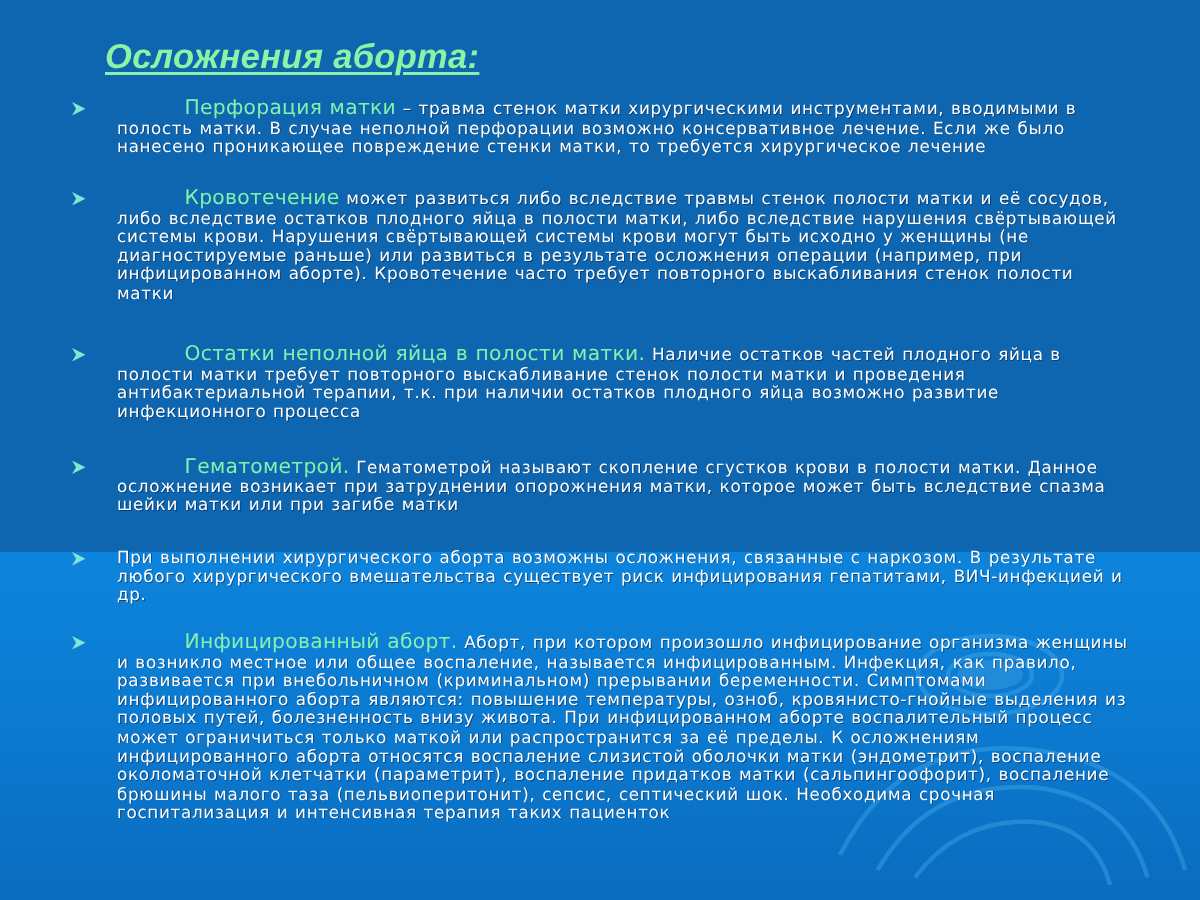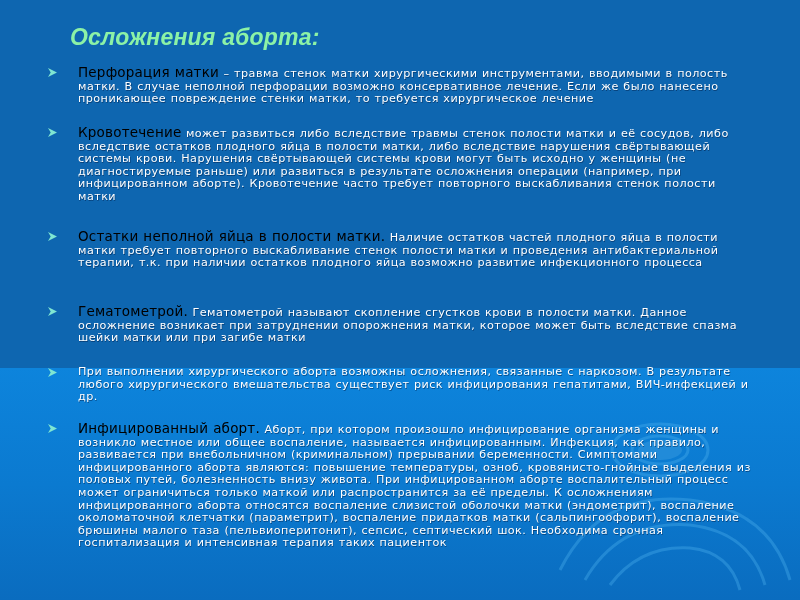--- a/index.html
+++ b/index.html
@@ -34,20 +34,21 @@
     }
     .slide-title {
       position: absolute;
       left: 70px; top: 24px;
       margin: 0;
       font-family: "Liberation Sans", sans-serif;
       font-style: italic;
       font-weight: bold;
       font-size: 23px;
       color: #8cf2a6;
+      text-decoration: underline;
       text-decoration-thickness: 2px;
       text-underline-offset: 3px;
       letter-spacing: 0.2px;
     }
     .bullets {
       position: absolute;
       left: 0; top: 0;
       margin: 0; padding: 0;
       list-style: none;
     }
@@ -66,24 +67,25 @@
       left: 30px;
       width: 680px;
       font-size: 11.2px;
       line-height: 12.6px;
       color: #ffffff;
       letter-spacing: 0.45px;
       word-spacing: 0.5px;
       text-shadow: 0.6px 0.6px 0 rgba(0,30,70,0.55);
     }
     .term {
-      color: #000000;
+      color: #86efac;
       font-size: 13.5px;
       letter-spacing: 0.2px;
       text-shadow: none;
+      margin-left: 45px;
     }
   </style>
 </head>
 <body>
 
 <div class="bg-top"></div>
 <div class="bg-bottom"></div>
 
 <svg class="ripples" viewBox="0 0 300 240">
   <g fill="none" stroke="#4fb4f2" stroke-opacity="0.35" stroke-width="3">

